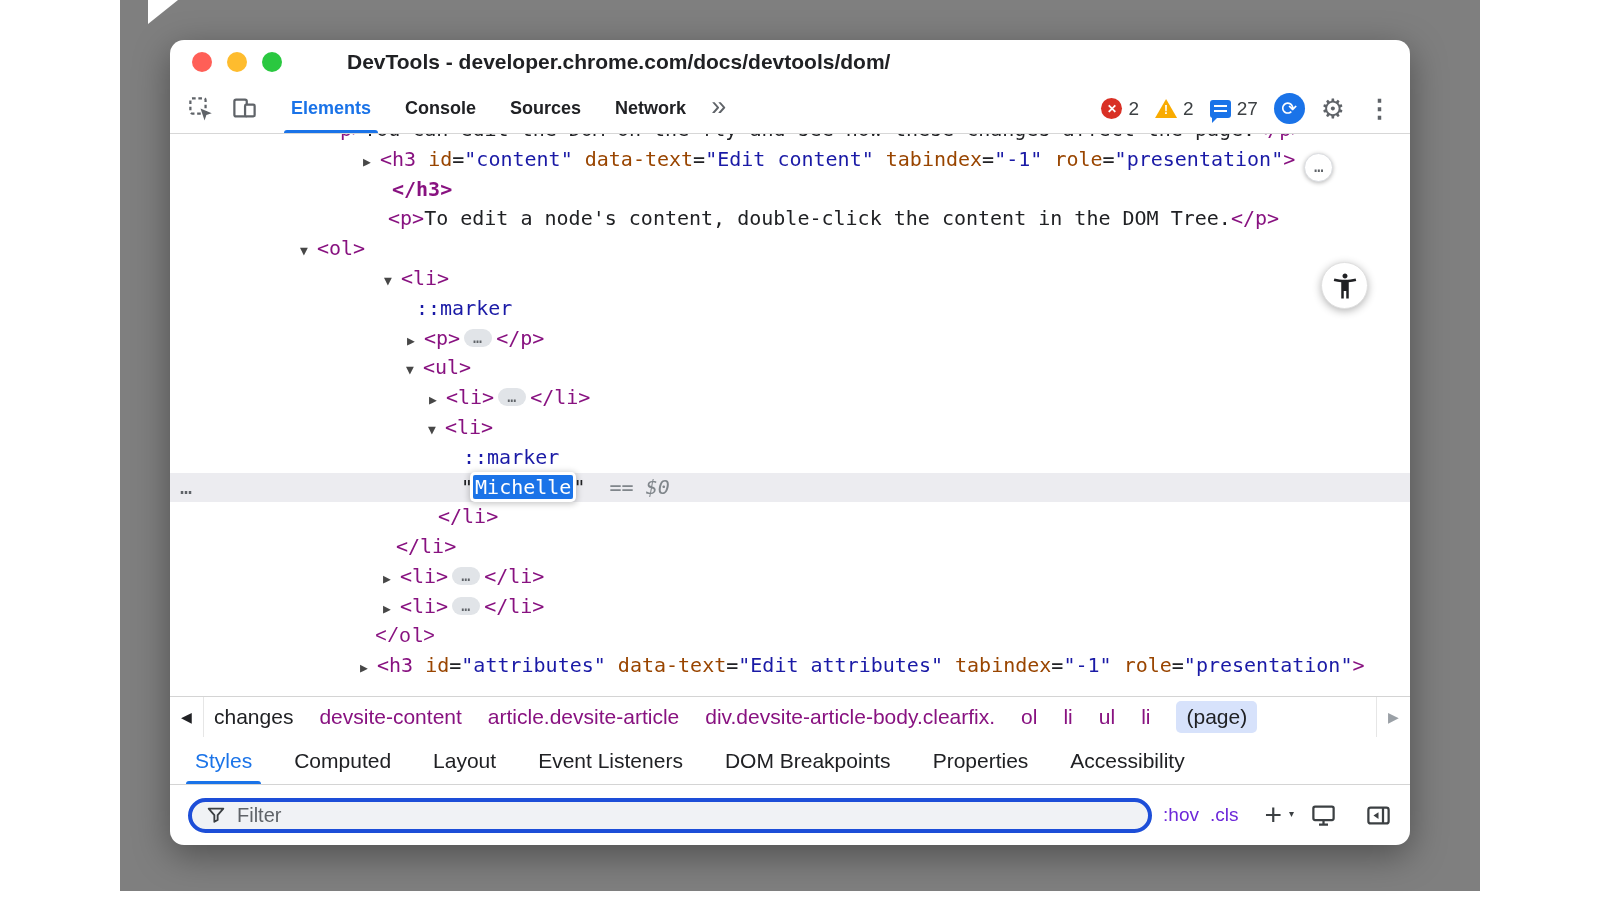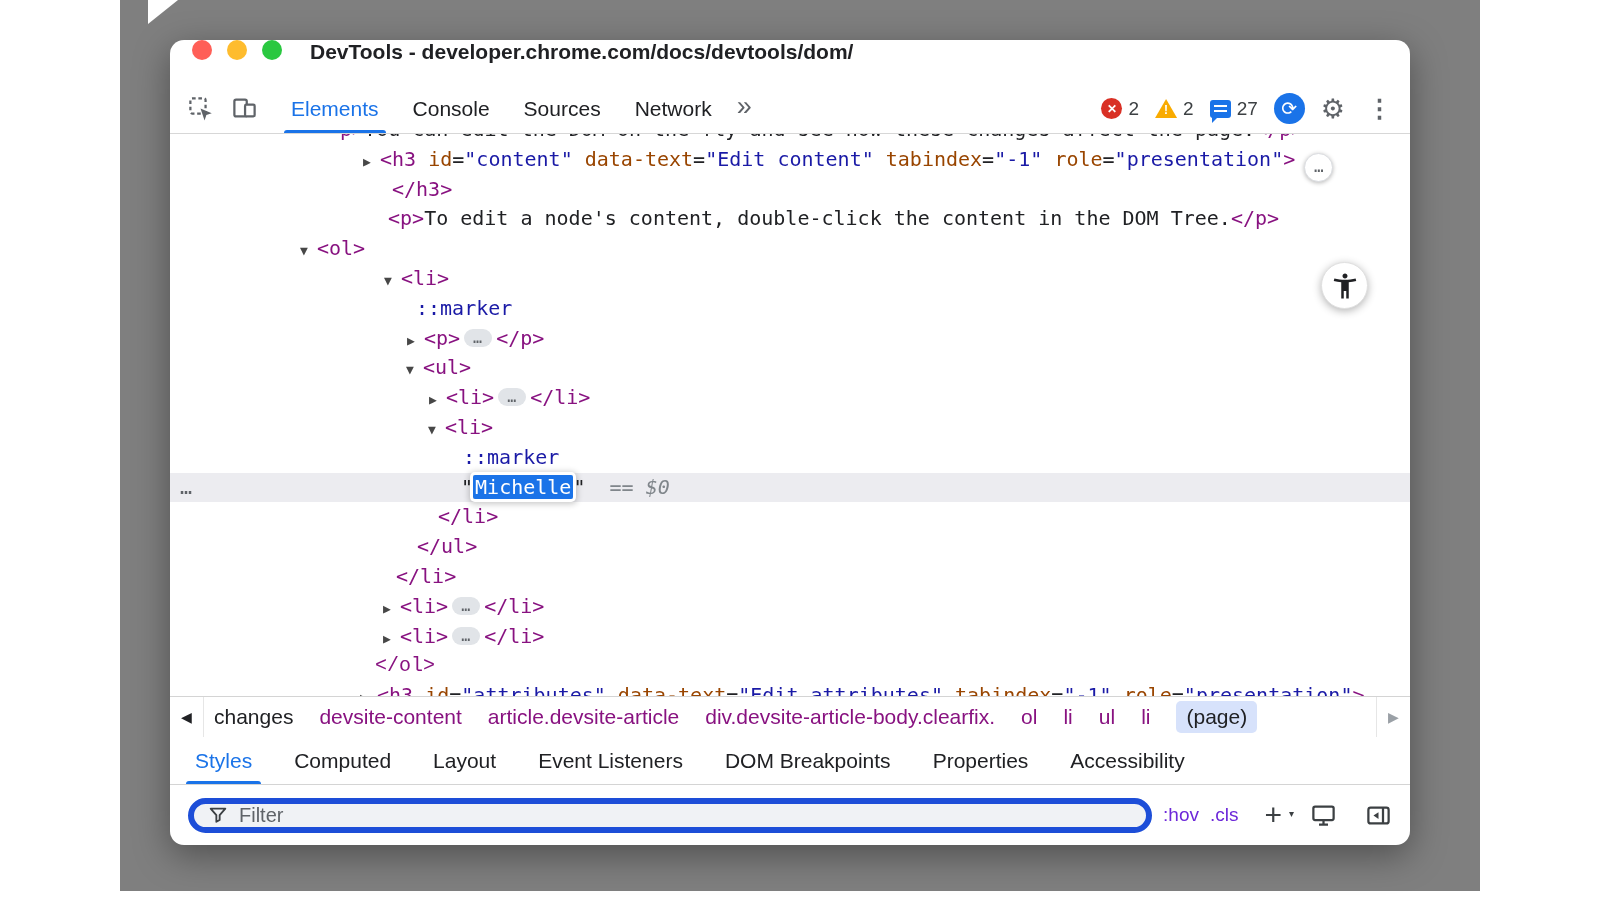--- a/index.html
+++ b/index.html
@@ -14,33 +14,33 @@
            border-top: 24px solid #ffffff; border-right: 30px solid transparent; }
 
   .window {
     position: absolute; left: 170px; top: 40px; width: 1240px; height: 805px;
     background: #ffffff; border-radius: 14px;
     box-shadow: 0 10px 36px rgba(0,0,0,0.38);
     display: flex; flex-direction: column; overflow: hidden;
   }
 
   
-  .titlebar { flex: none; height: 44px; display: flex; align-items: flex-start; }
+  .titlebar { flex: none; height: 44px; display: flex; align-items: center; gap: 37px; }
   .lights { display: flex; gap: 15px; margin-left: 22px; }
   .light { width: 20px; height: 20px; border-radius: 50%; }
   .light.red { background: #ff5f57; } .light.yellow { background: #febc2e; } .light.green { background: #2ac840; }
   .win-title { margin-left: 28px; font-size: 21px; font-weight: 700; color: #202124; }
 
   
   .toolbar { flex: none; height: 50px; display: flex; align-items: center;
              border-bottom: 1px solid #d7d7d7; padding: 0 12px 0 8px; }
   .icon-btn { width: 44px; height: 100%; display: flex; align-items: center; justify-content: center; }
   .tab-strip { display: flex; height: 100%; margin-left: 8px; }
   .dt-tab { position: relative; height: 100%; display: flex; align-items: center;
-            padding: 0 17px; font-size: 21px; color: #202124; white-space: nowrap; }
+            padding: 0 17px; font-size: 18px; color: #202124; white-space: nowrap; font-weight: bold; }
   .dt-tab.active { color: #1a73e8; }
   .dt-tab.active::after { content: ""; position: absolute; left: 10px; right: 10px; bottom: 0;
             height: 3px; background: #1a73e8; border-radius: 3px 3px 0 0; }
   .more-tabs { font-size: 27px; color: #5f6368; padding: 0 8px; margin-top: -4px; }
   .badges { margin-left: auto; display: flex; align-items: center; gap: 16px; }
   .badge { display: flex; align-items: center; gap: 6px; font-size: 19px; color: #3c4043; }
   .err-ico { width: 21px; height: 21px; border-radius: 50%; background: #d93025; color: #fff;
              font-size: 12px; font-weight: 700; display: flex; align-items: center; justify-content: center; }
   .warn-ico { width: 22px; height: 19px; background: #f9ab00;
               clip-path: polygon(50% 0, 100% 100%, 0 100%);
@@ -102,21 +102,21 @@
                 border-bottom: 1px solid #d4d4d4; padding-left: 4px; }
   .p-tab { position: relative; height: 100%; display: flex; align-items: center;
            padding: 0 21px; font-size: 21px; color: #202124; white-space: nowrap; }
   .p-tab.active { color: #1a73e8; }
   .p-tab.active::after { content: ""; position: absolute; left: 12px; right: 12px; bottom: 0;
            height: 3px; background: #1a73e8; border-radius: 3px 3px 0 0; }
 
   
   .styles-bar { flex: none; height: 60px; display: flex; align-items: center; padding: 0 18px; }
   .filter-pill { flex: 1; height: 35px; border-radius: 18px; background: #f0f2f5;
-                 border: 6px solid #1d4ed8; display: flex; align-items: center;
+                 border: 4px solid #1d4ed8; display: flex; align-items: center;
                  padding: 0 13px; gap: 10px; }
   .filter-input { flex: 1; background: transparent; border: none; outline: none;
                   font-family: "Liberation Sans", sans-serif; font-size: 20px; color: #202124; }
   .filter-input::placeholder { color: #5f6368; }
   .sty-btn { font-size: 19px; color: #6d28d9; margin-left: 11px; white-space: nowrap; }
   .plus-btn { position: relative; font-size: 30px; font-weight: 400; color: #3c4043; margin-left: 26px; line-height: 30px; }
   .plus-btn .caret { position: absolute; right: -12px; bottom: 1px; font-size: 10px; color: #3c4043; }
   .mini-icon { margin-left: 28px; display: flex; align-items: center; }
 </style>
 </head>
@@ -174,33 +174,32 @@
       <div class="sync-ico">⟳</div>
       <div class="gear">⚙</div>
       <div class="kebab">⋮</div>
     </div>
   </div>
 
   <div class="tree">
     <div class="tree-lines">
         <div class="tree-line" style="padding-left: 170px;"><span class="tk-t">p&gt;</span><span class="tk-x">You can edit the DOM on the fly and see how these changes affect the page.</span><span class="tk-t">&lt;/p&gt;</span></div>
         <div class="tree-line" style="padding-left: 193px;"><span class="tk-a">▶</span><span class="tk-t">&lt;h3</span><span class="tk-x"> </span><span class="tk-n">id</span><span class="tk-x">=</span><span class="tk-v">"content"</span><span class="tk-x"> </span><span class="tk-n">data-text</span><span class="tk-x">=</span><span class="tk-v">"Edit content"</span><span class="tk-x"> </span><span class="tk-n">tabindex</span><span class="tk-x">=</span><span class="tk-v">"-1"</span><span class="tk-x"> </span><span class="tk-n">role</span><span class="tk-x">=</span><span class="tk-v">"presentation"</span><span class="tk-t">&gt;</span><span class="tk-pc">…</span></div>
-        <div class="tree-line" style="padding-left: 222px;"><span class="tk-t">&lt;/h3&gt;</span></div>
+        <div class="tree-line" style="padding-left: 222px; font-weight: bold;"><span class="tk-t">&lt;/h3&gt;</span></div>
         <div class="tree-line" style="padding-left: 218px;"><span class="tk-t">&lt;p&gt;</span><span class="tk-x">To edit a node's content, double-click the content in the DOM Tree.</span><span class="tk-t">&lt;/p&gt;</span></div>
         <div class="tree-line" style="padding-left: 106px; margin-left: 24px;"><span class="tk-a">▼</span><span class="tk-t">&lt;ol&gt;</span></div>
         <div class="tree-line" style="padding-left: 214px;"><span class="tk-a">▼</span><span class="tk-t">&lt;li&gt;</span></div>
         <div class="tree-line" style="padding-left: 246px;"><span class="tk-m">::marker</span></div>
         <div class="tree-line" style="padding-left: 237px;"><span class="tk-a">▶</span><span class="tk-t">&lt;p&gt;</span><span class="tk-p">…</span><span class="tk-t">&lt;/p&gt;</span></div>
         <div class="tree-line" style="padding-left: 236px;"><span class="tk-a">▼</span><span class="tk-t">&lt;ul&gt;</span></div>
         <div class="tree-line" style="padding-left: 259px;"><span class="tk-a">▶</span><span class="tk-t">&lt;li&gt;</span><span class="tk-p">…</span><span class="tk-t">&lt;/li&gt;</span></div>
         <div class="tree-line" style="padding-left: 258px;"><span class="tk-a">▼</span><span class="tk-t">&lt;li&gt;</span></div>
         <div class="tree-line" style="padding-left: 293px;"><span class="tk-m">::marker</span></div>
         <div class="tree-line hl" style="padding-left: 291px;"><span class="tk-gutter">…</span><span class="tk-x">"</span><span class="tk-sel">Michelle</span><span class="tk-x">"  </span><span class="tk-eq">==</span><span class="tk-x"> </span><span class="tk-d">$0</span></div>
         <div class="tree-line" style="padding-left: 268px;"><span class="tk-t">&lt;/li&gt;</span></div>
-        <div class="tree-line" style="padding-left: 247px;"><span class="tk-t">&lt;/ul&gt;</span></div>
         <div class="tree-line" style="padding-left: 226px;"><span class="tk-t">&lt;/li&gt;</span></div>
         <div class="tree-line" style="padding-left: 213px;"><span class="tk-a">▶</span><span class="tk-t">&lt;li&gt;</span><span class="tk-p">…</span><span class="tk-t">&lt;/li&gt;</span></div>
         <div class="tree-line" style="padding-left: 213px;"><span class="tk-a">▶</span><span class="tk-t">&lt;li&gt;</span><span class="tk-p">…</span><span class="tk-t">&lt;/li&gt;</span></div>
         <div class="tree-line" style="padding-left: 205px; font-family: Liberation Mono, monospace;"><span class="tk-t">&lt;/ol&gt;</span></div>
         <div class="tree-line" style="padding-left: 190px;"><span class="tk-a">▶</span><span class="tk-t">&lt;h3</span><span class="tk-x"> </span><span class="tk-n">id</span><span class="tk-x">=</span><span class="tk-v">"attributes"</span><span class="tk-x"> </span><span class="tk-n">data-text</span><span class="tk-x">=</span><span class="tk-v">"Edit attributes"</span><span class="tk-x"> </span><span class="tk-n">tabindex</span><span class="tk-x">=</span><span class="tk-v">"-1"</span><span class="tk-x"> </span><span class="tk-n">role</span><span class="tk-x">=</span><span class="tk-v">"presentation"</span><span class="tk-t">&gt;</span></div>
       </div>
     <div class="a11y-btn">
       <svg width="30" height="30" viewBox="0 0 24 24">
         <path fill="#202124" d="M12 2c1.1 0 2 .9 2 2s-.9 2-2 2-2-.9-2-2 .9-2 2-2zm8.5 4c-2.61.7-5.67 1-8.5 1s-5.89-.3-8.5-1L3 8c1.86.5 4 .83 6 1v13h2v-6h2v6h2V9c2-.17 4.14-.5 6-1l-.5-2z"></path>
       </svg>

